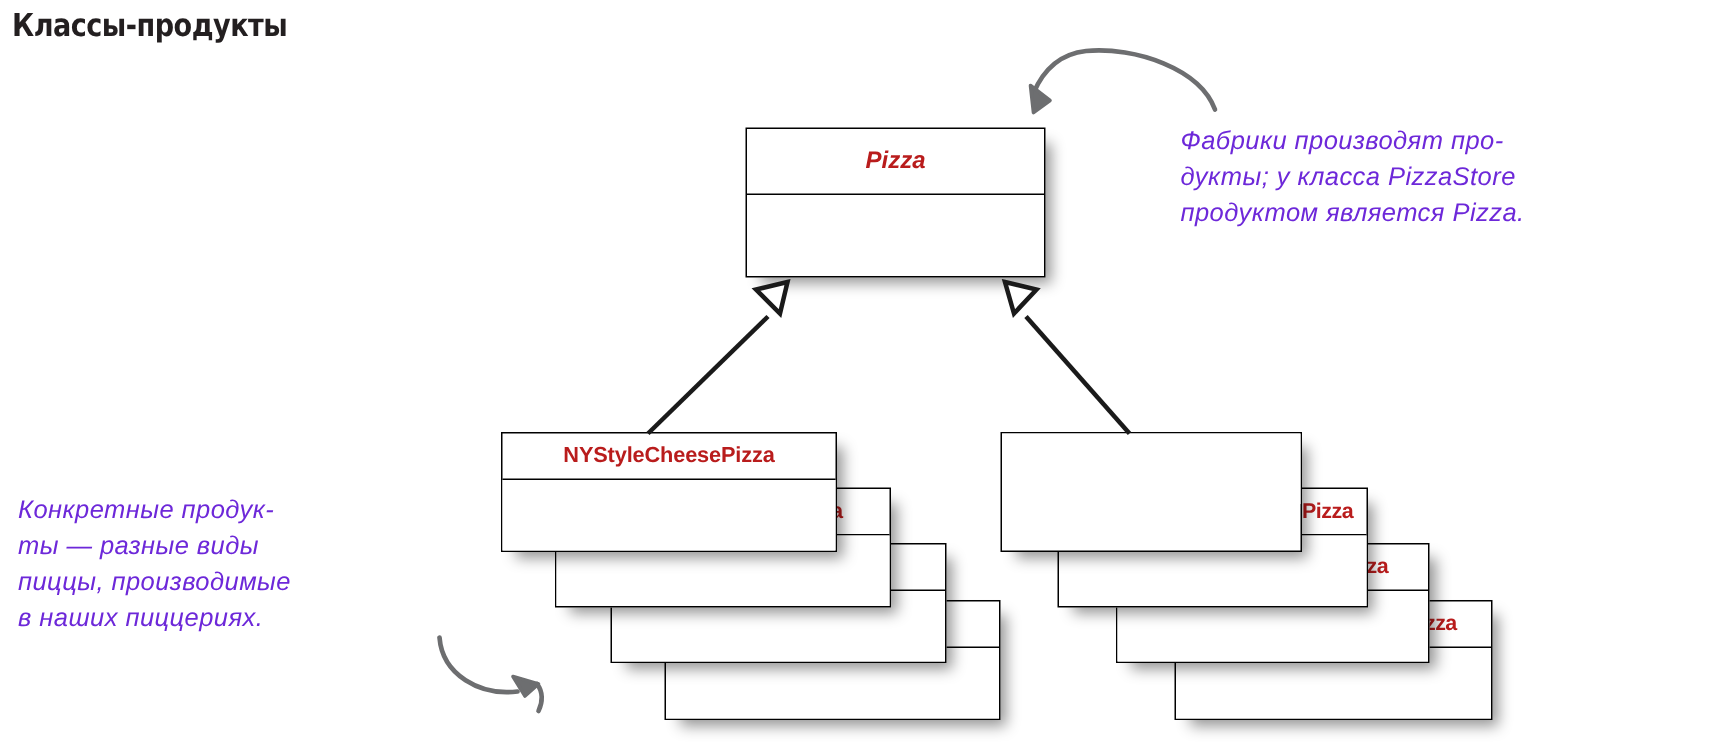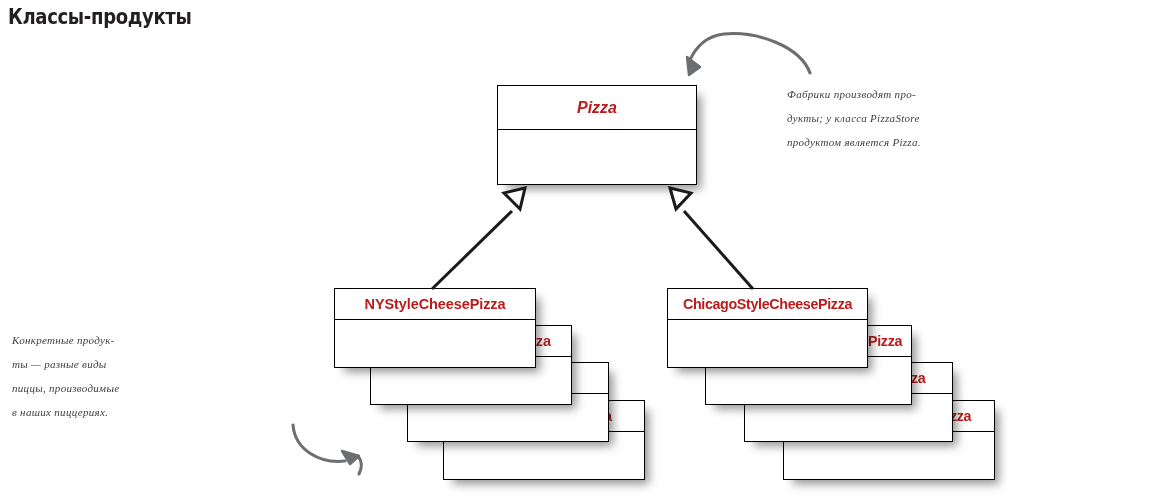--- a/index.html
+++ b/index.html
@@ -64,21 +64,21 @@
   .box-pizza .uml-title {
     height: 44px;
     line-height: 44px;
     font-size: 16px;
     font-style: italic;
     font-weight: 700;
   }
   .box-pizza .uml-body { height: 54px; }
 
   
-  .box-sub { width: 202px; height: 80px; }
+  .box-sub { width: 224px; height: 80px; }
   .box-sub .uml-title {
     height: 31px;
     line-height: 30px;
     font-size: 14.5px;
     letter-spacing: -0.1px;
   }
   .box-sub .uml-body { height: 47px; }
 
   
   .ny-0 { left: 334px; top: 288px; z-index: 14; }
@@ -112,24 +112,24 @@
     top: 0;
     width: 1157px;
     height: 501px;
     z-index: 5;
     pointer-events: none;
   }
 
   
   .note {
     position: absolute;
-    color: #404040;
-    font-family: Liberation Serif, serif;
+    color: #6d28d9;
+    font-family: Liberation Sans, sans-serif;
     font-style: italic;
-    font-size: 11px;
+    font-size: 17px;
     line-height: 24px;
     letter-spacing: 0.3px;
     white-space: pre-line;
     z-index: 6;
   }
   .note-right {
     left: 787px;
     top: 82px;
     width: 350px;
   }
@@ -196,21 +196,20 @@
 <div class="uml-box box-sub ny-2">
   <div class="uml-title">NYStyleClamPizza</div>
   <div class="uml-body"></div>
 </div>
 <div class="uml-box box-sub ny-3">
   <div class="uml-title">NYStyleVeggiePizza</div>
   <div class="uml-body"></div>
 </div>
 
 <div class="uml-box box-sub ch-0">
-  <div class="uml-title">ChicagoStyleCheesePizza</div>
   <div class="uml-body"></div>
 </div>
 <div class="uml-box box-sub ch-1">
   <div class="uml-title">ChicagoStylePepperoniPizza</div>
   <div class="uml-body"></div>
 </div>
 <div class="uml-box box-sub ch-2">
   <div class="uml-title">ChicagoStyleClamPizza</div>
   <div class="uml-body"></div>
 </div>

